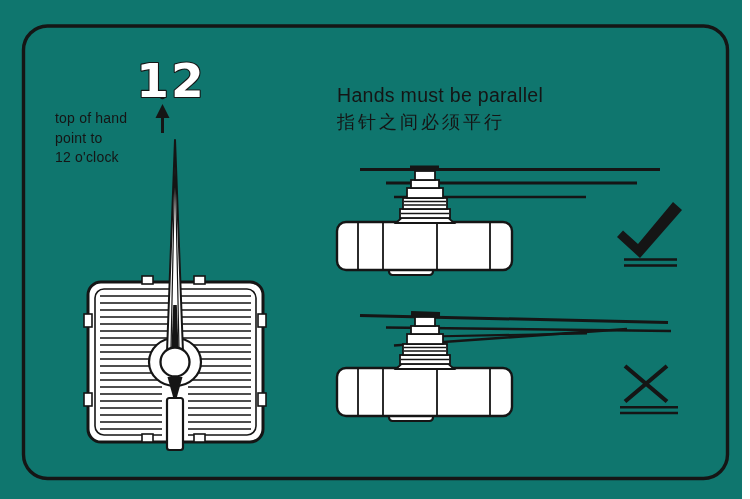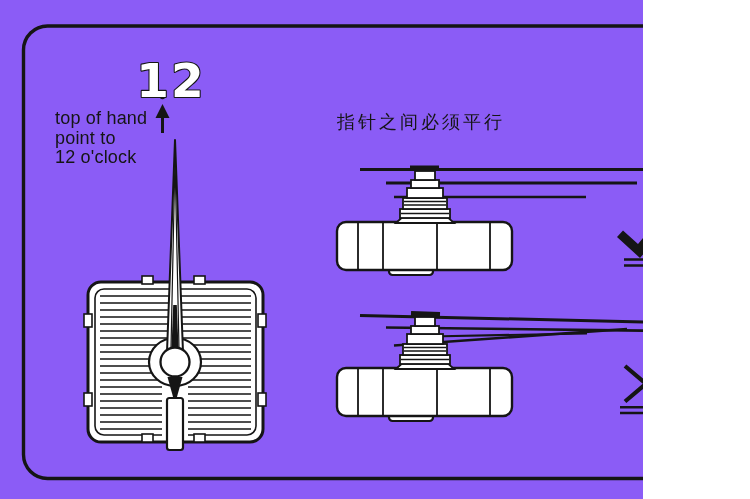--- a/index.html
+++ b/index.html
@@ -1,22 +1,22 @@
 <!DOCTYPE html>
 <html><head>
 <meta charset="utf-8">
 <style>
   html,body{margin:0;padding:0;background:#ffffff;}
   .stage{
-    position:relative;width:643px;height:499px;background:#8b5cf6;overflow:hidden;
+    position:relative;width:742px;height:499px;background:#0f766e;overflow:hidden;
     font-family:"Liberation Sans", sans-serif;color:#151515;
   }
   .stage svg{position:absolute;left:0;top:0;}
   .txt{position:absolute;white-space:pre-line;color:#151515;}
-  .note-en{left:55px;top:109px;font-size:18px;line-height:19.5px;font-weight:500;letter-spacing:0.2px;}
+  .note-en{left:55px;top:109px;font-size:14px;line-height:19.5px;font-weight:500;letter-spacing:0.2px;}
   .note-zh{left:55px;top:170px;font-size:18px;line-height:24px;font-weight:700;letter-spacing:2.5px;}
   .head-en{left:337px;top:84px;font-size:19.5px;font-weight:500;letter-spacing:0.3px;}
   .head-zh{left:337px;top:110px;font-size:18px;font-weight:400;letter-spacing:3px;}
   .label-12{
     font-family:"DejaVu Sans", sans-serif;font-weight:bold;font-size:47px;letter-spacing:2px;
     fill:#ffffff;stroke:#151515;stroke-width:2.2px;paint-order:stroke;stroke-linejoin:round;
   }
 </style>
 </head>
 <body>
@@ -110,15 +110,16 @@
 
     <g>
       <path d="M625 366L667 401.5M667 366L625 401.5" stroke="#151515" stroke-width="4.2"></path>
       <path d="M620 407.2H678M620 413H678" stroke="#151515" stroke-width="2.6"></path>
     </g>
   </svg>
 
   <div class="txt note-en">top of hand
 point to
 12 o'clock</div>
+  <div class="txt head-en">Hands must be parallel</div>
   <div class="txt head-zh">指针之间必须平行</div>
 
 </div>
 
 </body></html>

